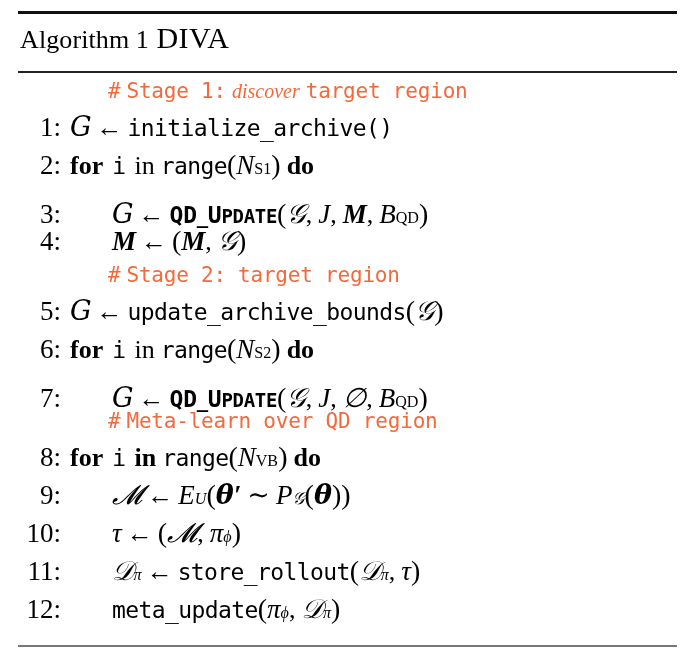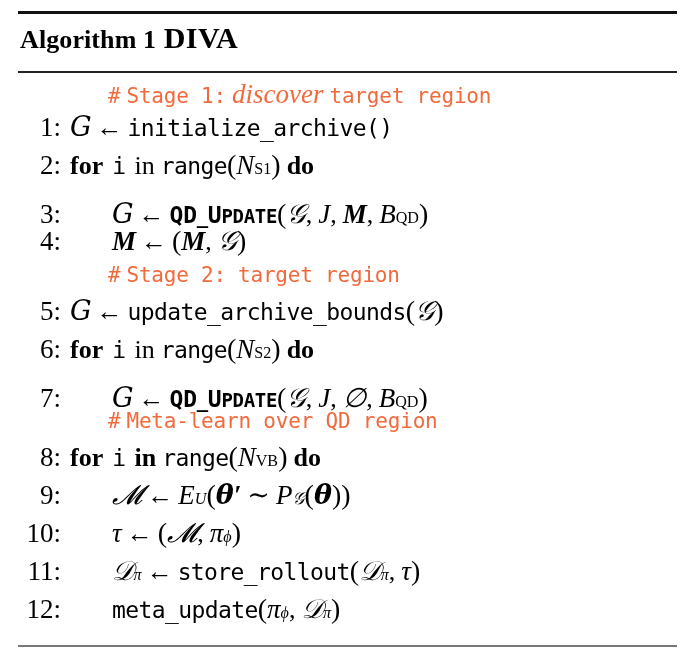--- a/index.html
+++ b/index.html
@@ -38,24 +38,24 @@
   }
 
   .algo-title {
     font-size: 30px;
     line-height: 40px;
     padding: 4px 2px 6px 2px;
     white-space: nowrap;
     letter-spacing: 0.1px;
   }
   .algo-title .kw {
-    font-weight: bold;
+    font-weight: normal;
   }
   .algo-title .name {
-    font-weight: bold;
+    font-weight: normal;
     letter-spacing: 0.4px;
   }
 
   .lines {
     padding-top: 6px;
   }
 
   .line {
     display: flex;
     align-items: baseline;
@@ -90,21 +90,21 @@
   
   .comment {
     color: #F2693C;
     font-family: "DejaVu Sans Mono", "Liberation Mono", monospace;
     font-size: 21px;
     letter-spacing: -0.2px;
   }
   .comment .em {
     font-style: italic;
     font-family: "Liberation Serif", "DejaVu Serif", serif;
-    font-size: 27px;
+    font-size: 20px;
     letter-spacing: 0;
   }
 
   
   .mono {
     font-family: "DejaVu Sans Mono", "Liberation Mono", monospace;
     font-size: 23px;
     letter-spacing: -0.6px;
   }
   .sc {

